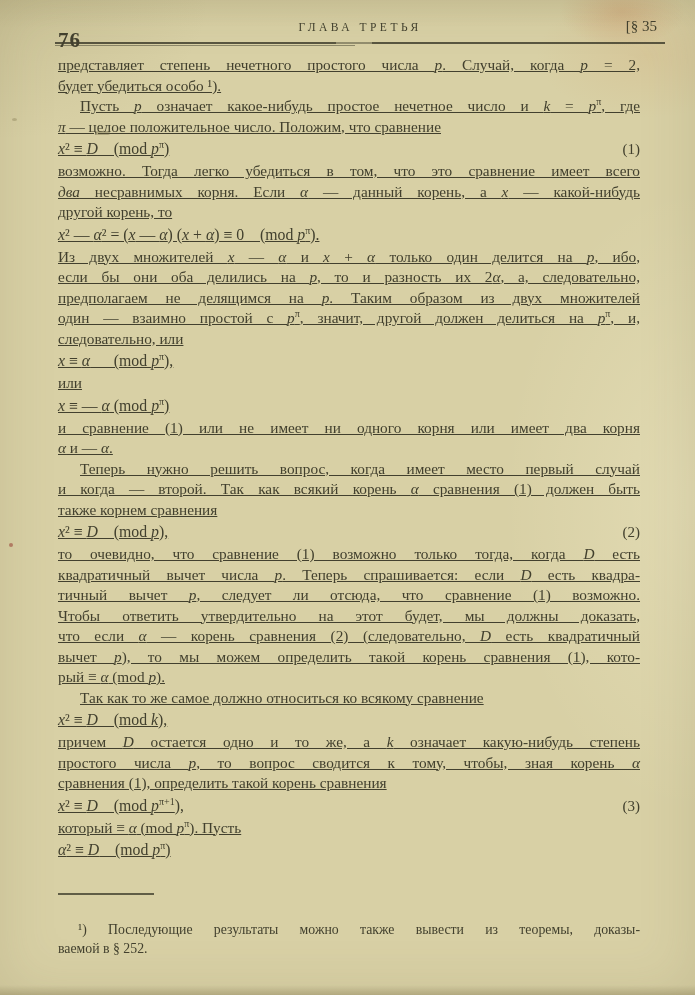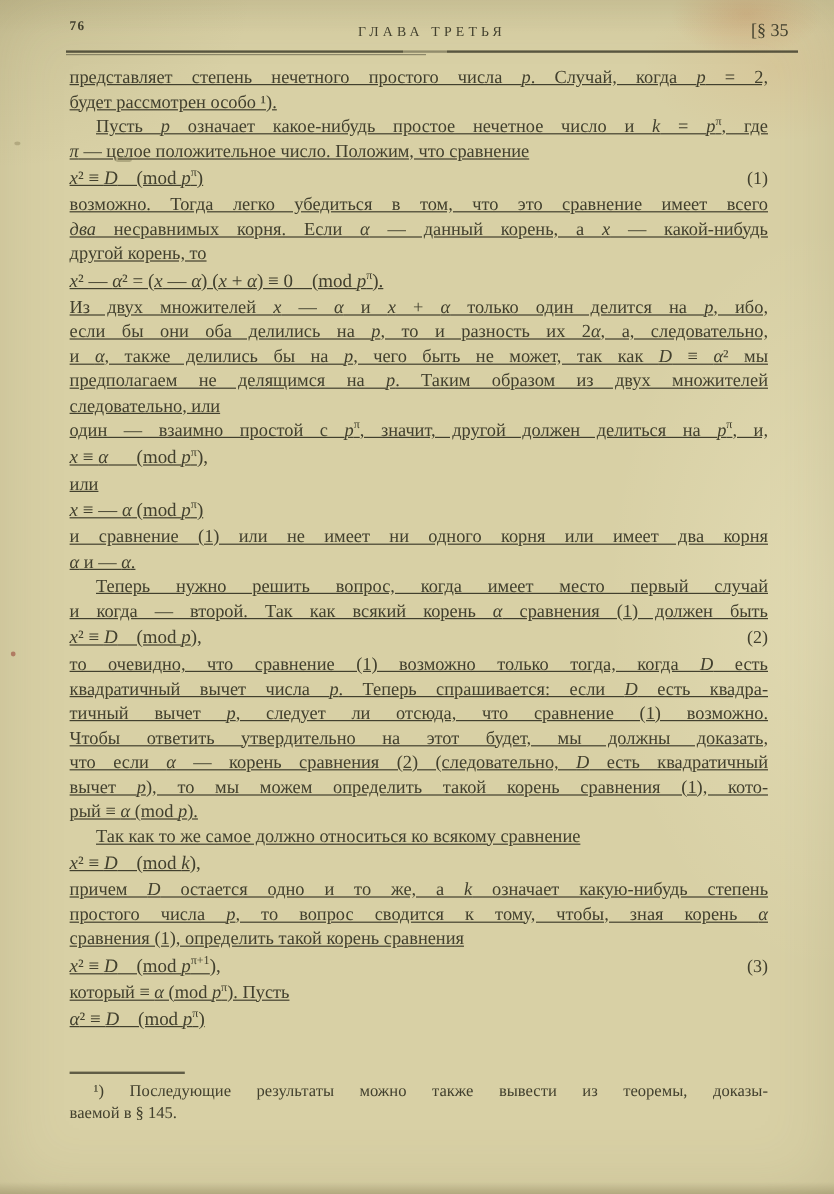--- a/index.html
+++ b/index.html
@@ -24,21 +24,21 @@
       linear-gradient(to top, rgba(110,100,60,0.30), rgba(110,100,60,0) 10px),
       var(--paper);
     box-shadow: inset 0 0 55px rgba(120,110,70,0.18);
     color:var(--ink);
   }
   .speck{position:absolute;border-radius:50%;pointer-events:none;}
   .header{
     position:absolute;top:16px;left:55px;right:30px;height:24px;
     white-space:nowrap;
   }
-  .page-number{position:absolute;left:3px;top:0;font-size:11px;font-weight:bold;letter-spacing:1px;}
+  .page-number{position:absolute;left:3px;top:12px;font-size:21px;font-weight:bold;letter-spacing:1px;}
   .chapter-title{position:absolute;left:0;right:0;text-align:center;top:5px;font-size:11.5px;font-weight:normal;letter-spacing:3.5px;}
   .section-ref{position:absolute;right:8px;top:2px;font-size:15px;}
   .header-rule{position:absolute;top:42px;left:55px;width:610px;height:2px;
     background:linear-gradient(to right, var(--ink) 0 46%, rgba(66,64,46,0.55) 46% 52%, var(--ink) 52% 100%);
     opacity:0.85;}
   .header-rule2{position:absolute;top:45px;left:55px;width:300px;height:1.3px;background:var(--ink);opacity:0.5;}
   .content{
     position:absolute;top:55px;left:58px;width:582px;
     font-size:15.3px;line-height:20.5px;text-decoration:underline;
   }
@@ -46,59 +46,59 @@
   .text-line.last{text-align:left;text-align-last:left;}
   .text-line.indent{text-indent:22px;}
   .formula-row{position:relative;text-align:left;font-size:15.8px;line-height:22px;margin:1px 0;}
   .eq-num{position:absolute;right:0;top:0;font-size:15px;}
   sup{font-size:10px;line-height:0;vertical-align:super;letter-spacing:0;}
   .footnote-rule{position:absolute;left:58px;width:96px;height:1.6px;background:var(--ink);opacity:0.8;}
   .footnote{
     position:absolute;left:58px;width:582px;
     font-size:13.8px;line-height:19px;
   }
-  .footnote .text-line.indent{text-indent:20px;}
+  .footnote .text-line.indent{text-indent:20px;margin-top:21px;}
   i{font-style:italic;}
 </style>
 </head>
 <body>
 
 <div class="page">
 
   <div class="header">
     <span class="page-number">76</span>
     <span class="chapter-title">ГЛАВА ТРЕТЬЯ</span>
     <span class="section-ref">[§ 35</span>
   </div>
   <div class="header-rule"></div>
   <div class="header-rule2"></div>
 
   <div class="content" id="content">
       <div class="text-line">представляет  степень нечетного простого числа <i>p</i>. Случай, когда <i>p</i> = 2,</div>
-      <div class="text-line last">будет рассмотрен особо ¹).</div>
+      <div class="text-line last">будет убедиться особо ¹).</div>
       <div class="text-line indent">Пусть <i>p</i> означает какое-нибудь простое нечетное число и <i>k</i> = <i>p</i><sup>π</sup>, где</div>
       <div class="text-line last"><i>π</i> — целое положительное число. Положим, что сравнение</div>
       <div class="formula-row"><i>x</i>² ≡ <i>D</i>  (mod <i>p</i><sup>π</sup>)<span class="eq-num">(1)</span></div>
       <div class="text-line">возможно. Тогда легко убедиться в том, что это сравнение имеет всего</div>
       <div class="text-line"><i>два</i> несравнимых корня. Если <i>α</i> — данный корень, а <i>x</i> — какой-нибудь</div>
       <div class="text-line last">другой корень, то</div>
       <div class="formula-row"><i>x</i>² — <i>α</i>² = (<i>x</i> — <i>α</i>) (<i>x</i> + <i>α</i>) ≡ 0  (mod <i>p</i><sup>π</sup>).</div>
       <div class="text-line">Из двух множителей <i>x</i> — <i>α</i> и <i>x</i> + <i>α</i> только один делится на <i>p</i>, ибо,</div>
       <div class="text-line">если бы они оба делились на <i>p</i>, то и разность их 2<i>α</i>, а, следовательно,</div>
-      <div class="text-line">и <i>α</i>, также делились бы на <i>p</i>, чего быть не может, так как <i>D</i> ≡ <i>α</i>² мы</div>
       <div class="text-line">предполагаем не делящимся на <i>p</i>. Таким образом из двух множителей</div>
+      <div class="text-line">один — взаимно простой с <i>p</i><sup>π</sup>, значит, другой должен делиться на <i>p</i><sup>π</sup>, и,</div>
       <div class="text-line last">следовательно, или</div>
-      <div class="text-line">один — взаимно простой с <i>p</i><sup>π</sup>, значит, другой должен делиться на <i>p</i><sup>π</sup>, и,</div>
       <div class="formula-row"><i>x</i> ≡ <i>α</i>   (mod <i>p</i><sup>π</sup>),</div>
       <div class="text-line last">или</div>
       <div class="formula-row"><i>x</i> ≡ — <i>α</i> (mod <i>p</i><sup>π</sup>)</div>
       <div class="text-line">и сравнение (1) или не имеет ни одного корня или имеет два корня</div>
       <div class="text-line last"><i>α</i> и — <i>α</i>.</div>
       <div class="text-line indent">Теперь нужно решить вопрос, когда имеет место первый случай</div>
       <div class="text-line">и когда — второй. Так как всякий корень <i>α</i> сравнения (1) должен быть</div>
+      <div class="text-line last">также корнем сравнения</div>
       <div class="formula-row"><i>x</i>² ≡ <i>D</i>  (mod <i>p</i>),<span class="eq-num">(2)</span></div>
       <div class="text-line">то очевидно, что сравнение (1) возможно только тогда, когда <i>D</i> есть</div>
       <div class="text-line">квадратичный вычет числа <i>p</i>. Теперь спрашивается: если <i>D</i> есть квадра-</div>
       <div class="text-line">тичный вычет <i>p</i>, следует ли отсюда, что сравнение (1) возможно.</div>
       <div class="text-line">Чтобы ответить утвердительно на этот будет, мы должны доказать,</div>
       <div class="text-line">что если <i>α</i> — корень сравнения (2) (следовательно, <i>D</i> есть квадратичный</div>
       <div class="text-line">вычет <i>p</i>), то мы можем определить такой корень сравнения (1), кото-</div>
       <div class="text-line last">рый ≡ <i>α</i> (mod <i>p</i>).</div>
       <div class="text-line last indent">Так как то же самое должно относиться ко всякому сравнение</div>
       <div class="formula-row"><i>x</i>² ≡ <i>D</i>  (mod <i>k</i>),</div>
@@ -106,20 +106,20 @@
       <div class="text-line">простого числа <i>p</i>, то вопрос сводится к тому, чтобы, зная корень <i>α</i></div>
       <div class="text-line last">сравнения (1), определить такой корень сравнения</div>
       <div class="formula-row"><i>x</i>² ≡ <i>D</i>  (mod <i>p</i><sup>π+1</sup>),<span class="eq-num">(3)</span></div>
       <div class="text-line last">который ≡ <i>α</i> (mod <i>p</i><sup>π</sup>). Пусть</div>
       <div class="formula-row"><i>α</i>² ≡ <i>D</i>  (mod <i>p</i><sup>π</sup>)</div>
     </div>
 
   <div class="footnote-rule" id="footnote-rule" style="top: 893px;"></div>
   <div class="footnote" id="footnote" style="top: 899px;">
       <div class="text-line indent">¹) Последующие результаты можно также вывести из теоремы, доказы-</div>
-      <div class="text-line last">ваемой в § 145.</div>
+      <div class="text-line last">ваемой в § 252.</div>
     </div>
 
   <div class="speck" style="left:9px;top:543px;width:4px;height:4px;background:rgba(150,60,50,0.55);"></div>
   <div class="speck" style="left:96px;top:131px;width:14px;height:4px;border-radius:2px;background:rgba(100,95,60,0.35);"></div>
   <div class="speck" style="left:12px;top:118px;width:5px;height:3px;background:rgba(110,100,60,0.3);"></div>
 
 </div>
 
 </body></html>

